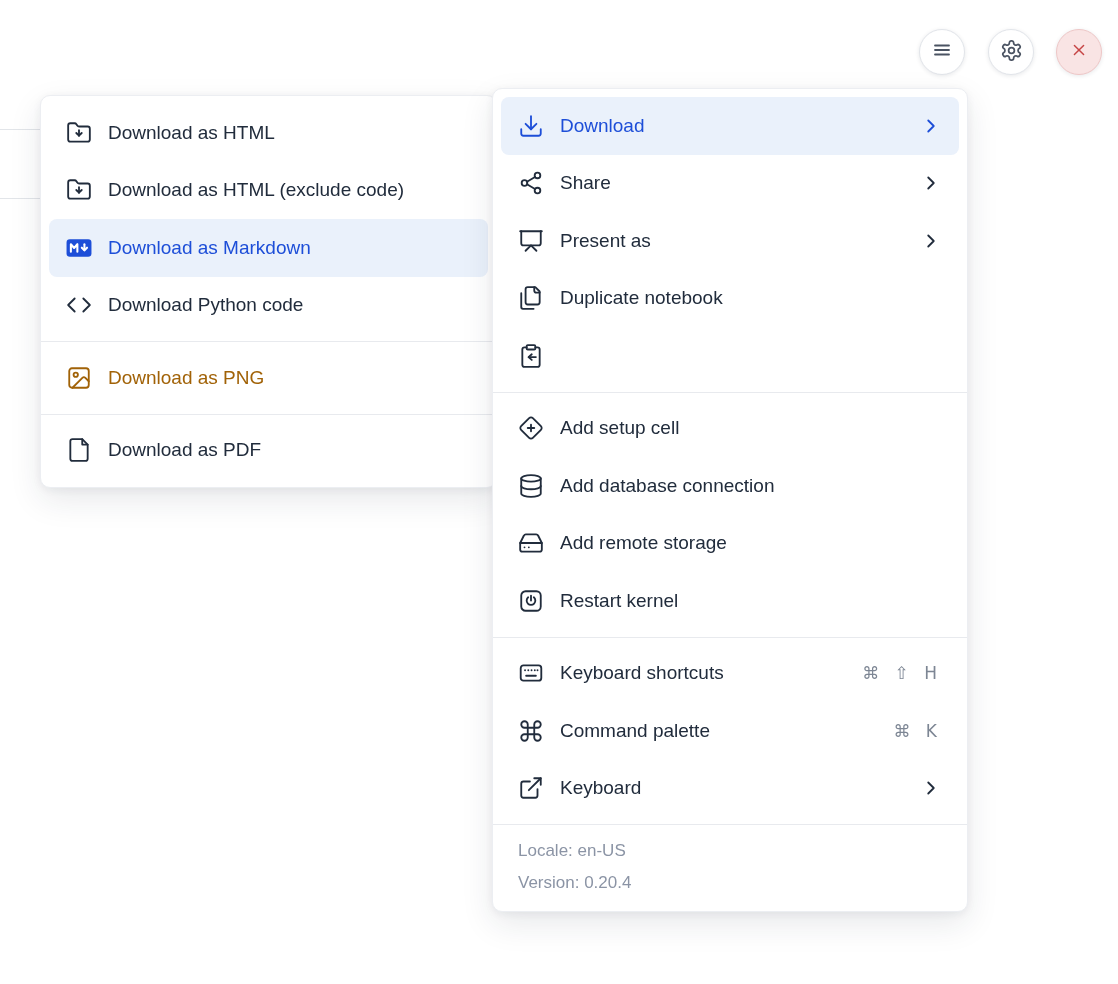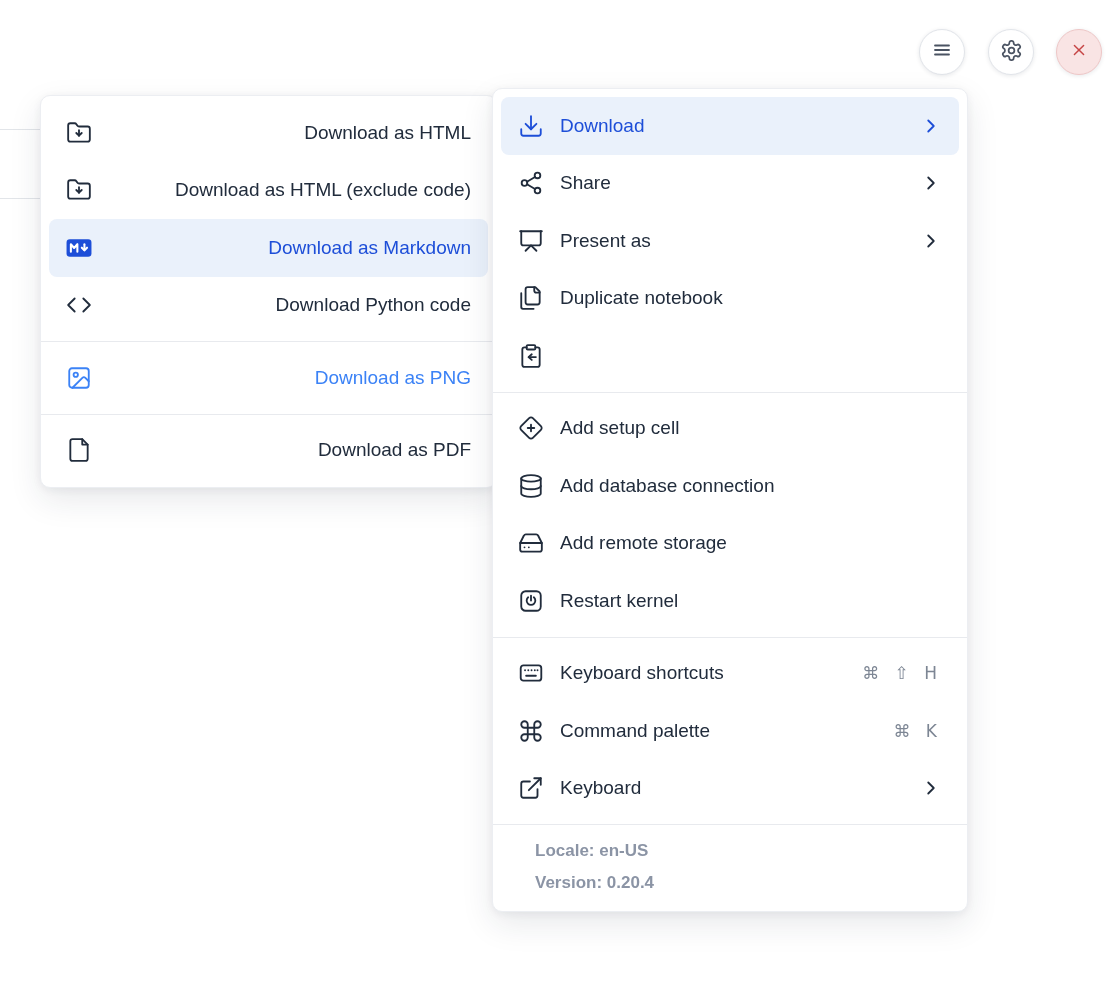--- a/index.html
+++ b/index.html
@@ -22,44 +22,44 @@
   }
   .circle-btn.close { background:#f9e4e4; border-color:#eec7c7; color:#c64545; }
 
   
   .menu {
     position:absolute; background:#ffffff; box-sizing:border-box;
     border:1px solid #eceef2; border-radius:10px;
     box-shadow:0 12px 32px rgba(25,35,55,.10), 0 2px 8px rgba(25,35,55,.06);
     padding:8px 0;
   }
-  #download-submenu { left:40px;  top:95px; width:457px; z-index:5;text-align:right; }
+  #download-submenu { left:40px;  top:95px; width:457px; z-index:5; }
   #main-menu        { left:492px; top:88px; width:476px; z-index:10; }
 
   .menu-item {
     height:57.5px; display:flex; align-items:center;
     padding:0 25px; gap:16px; font-size:19px; color:#212c3c; cursor:pointer;
     box-sizing:border-box; white-space:nowrap;
   }
   .menu-item .label { flex:1; overflow:hidden; }
   .menu-item.selected {
     background:#eaf1fb; border-radius:8px; margin:0 8px; padding:0 17px;
     color:#1d4ed8;
   }
-  .menu-item.disabled { color:#3b82f6; cursor:default; }
+  .menu-item.disabled { color:#a16207; cursor:default; }
   .mi-icon { width:26px; height:26px; display:flex; align-items:center; justify-content:center; flex:none; }
   .mi-icon svg { display:block; }
   .chevron { display:flex; flex:none; }
   .shortcut {
     font-family:"DejaVu Sans",sans-serif; font-size:17px; color:#7d8694;
     letter-spacing:5px; flex:none;
   }
   .divider { height:1px; background:#e8eaee; margin:7px 0; }
 
-  .menu-footer { border-top:1px solid #e8eaee; margin-top:7px; padding:10px 17px 4px;font-weight:bold; }
+  .menu-footer { border-top:1px solid #e8eaee; margin-top:7px; padding:10px 0 4px; }
   .menu-footer .line { font-size:17px; color:#8b94a5; padding:6px 25px; }
 </style>
 </head>
 <body>
 
 <div class="bg-line" style="top:129px"></div>
 <div class="bg-line" style="top:198px"></div>
 
 <div class="circle-btn" style="left:919px">
   <span>

